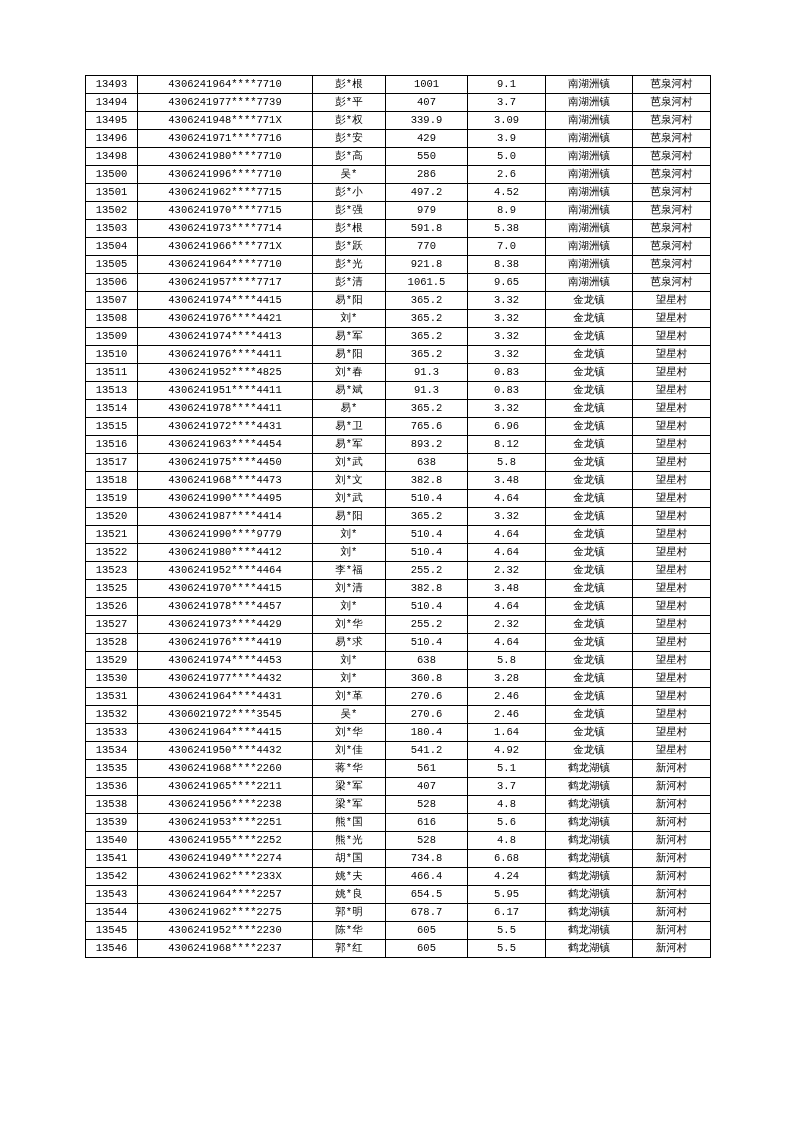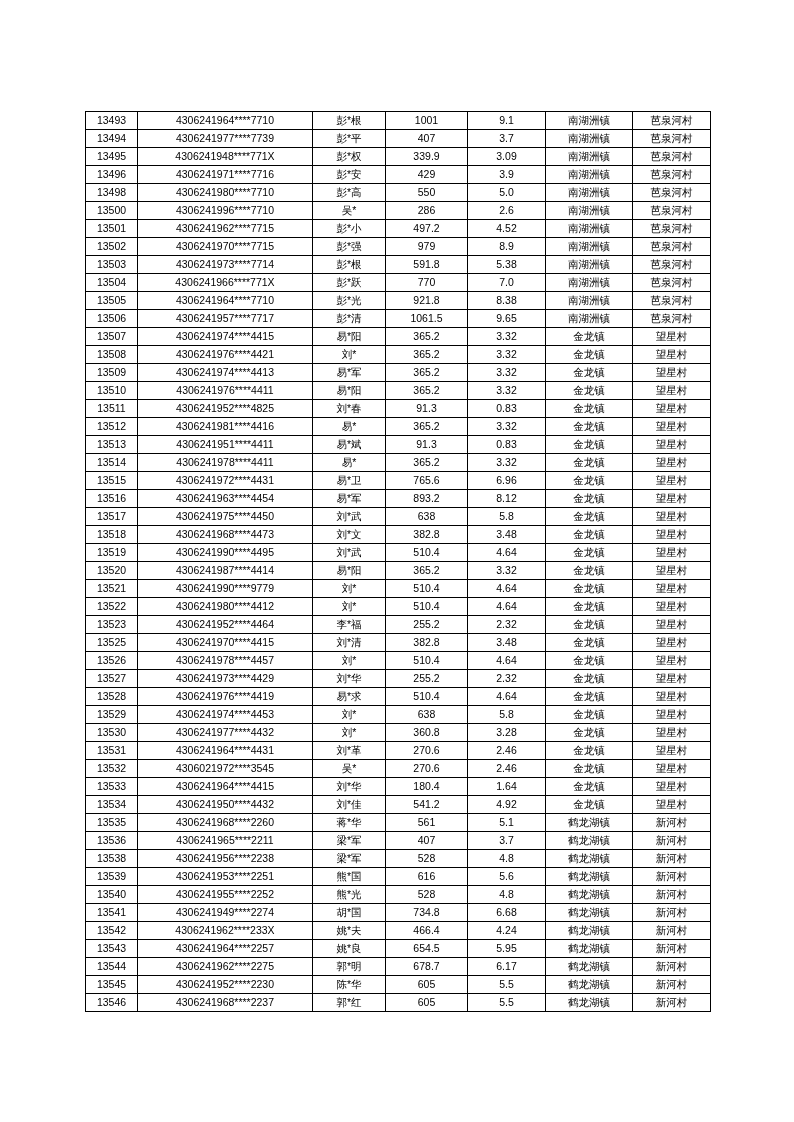--- a/index.html
+++ b/index.html
@@ -6,23 +6,22 @@
     margin: 0;
     padding: 0;
     background: #ffffff;
   }
   .page {
     position: relative;
     width: 794px;
     height: 1056px;
     background: #ffffff;
     overflow: hidden;
-    font-family: Liberation Sans, sans-serif;
+    font-family: Liberation Mono, monospace;
     color: #000000;
-    margin-top: 36px;
   }
   table.records {
     position: absolute;
     left: 85px;
     top: 75px;
     border-collapse: collapse;
     table-layout: fixed;
     width: 625px;
   }
   table.records td {
@@ -199,29 +198,20 @@
         <tr>
           <td>13511</td>
           <td>4306241952****4825</td>
           <td>刘*春</td>
           <td>91.3</td>
           <td>0.83</td>
           <td>金龙镇</td>
           <td>望星村</td>
         </tr>
         <tr>
-          <td>13512</td>
-          <td>4306241981****4416</td>
-          <td>易*</td>
-          <td>365.2</td>
-          <td>3.32</td>
-          <td>金龙镇</td>
-          <td>望星村</td>
-        </tr>
-        <tr>
           <td>13513</td>
           <td>4306241951****4411</td>
           <td>易*斌</td>
           <td>91.3</td>
           <td>0.83</td>
           <td>金龙镇</td>
           <td>望星村</td>
         </tr>
         <tr>
           <td>13514</td>

